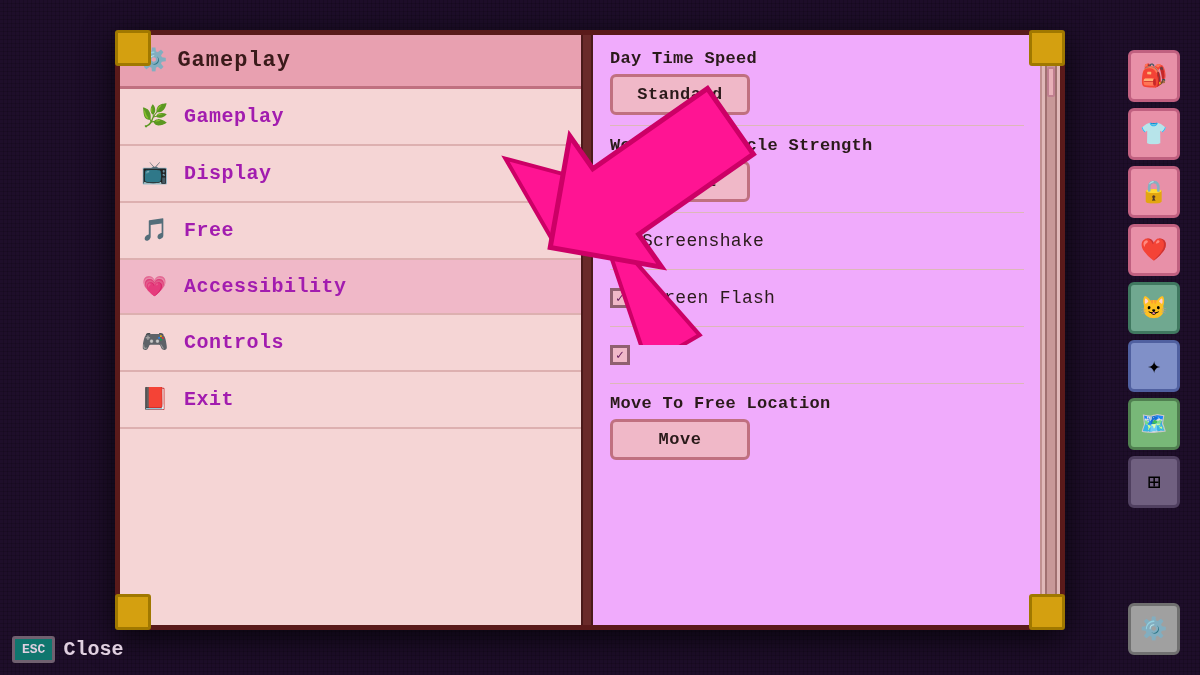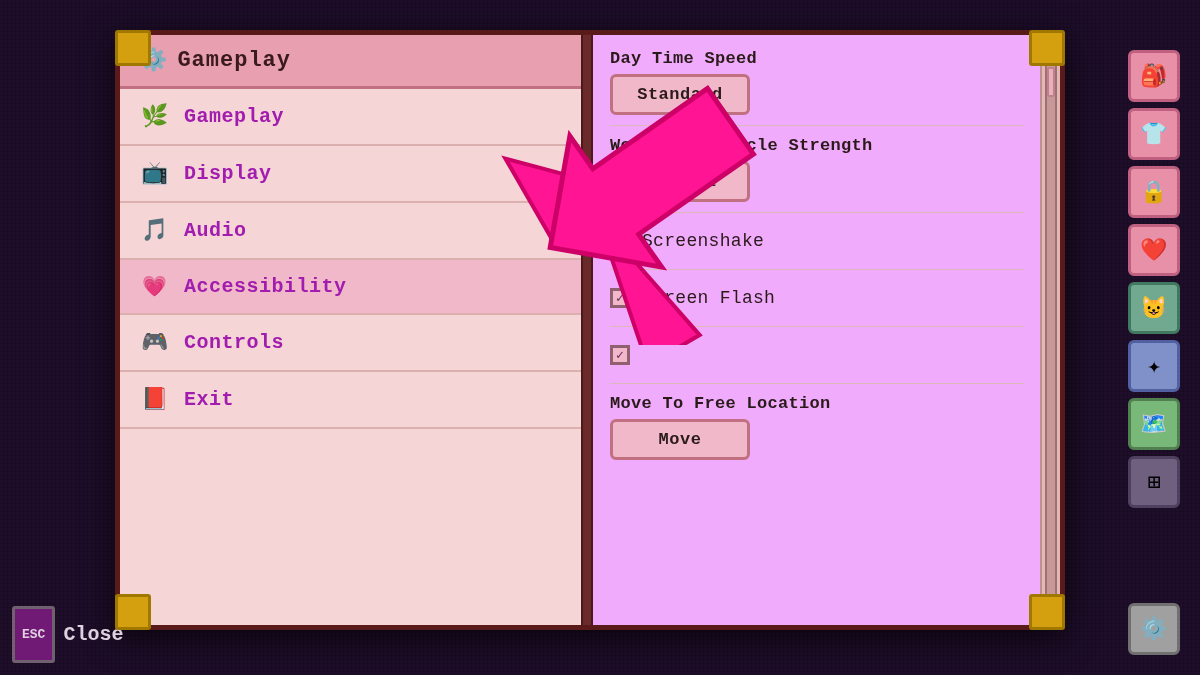--- a/index.html
+++ b/index.html
@@ -308,27 +308,27 @@
     .esc-bar {
       position: absolute;
       bottom: 12px;
       left: 12px;
       display: flex;
       align-items: center;
       gap: 8px;
     }
 
     .esc-badge {
-      background: #701a75;
+      background: #0f766e;
       border: 3px solid #706070;
       color: #e0d0e0;
       font-family: 'Courier New', monospace;
       font-size: 13px;
       font-weight: bold;
-      padding: 18px 7px;
+      padding: 3px 7px;
       border-radius: 3px;
     }
 
     .esc-label {
       font-family: 'Courier New', monospace;
       font-size: 20px;
       font-weight: bold;
       color: #e0d0e0;
     }
 
@@ -389,21 +389,21 @@
     <div class="menu-item">
       <span class="menu-item-icon">🌿</span>
       <span class="menu-item-label">Gameplay</span>
     </div>
     <div class="menu-item">
       <span class="menu-item-icon">📺</span>
       <span class="menu-item-label">Display</span>
     </div>
     <div class="menu-item">
       <span class="menu-item-icon">🎵</span>
-      <span class="menu-item-label">Audio</span>
+      <span class="menu-item-label">Free</span>
     </div>
     <div class="menu-item active">
       <span class="menu-item-icon heart-icon">💗</span>
       <span class="menu-item-label">Accessibility</span>
     </div>
     <div class="menu-item">
       <span class="menu-item-icon">🎮</span>
       <span class="menu-item-label">Controls</span>
     </div>
     <div class="menu-item">

